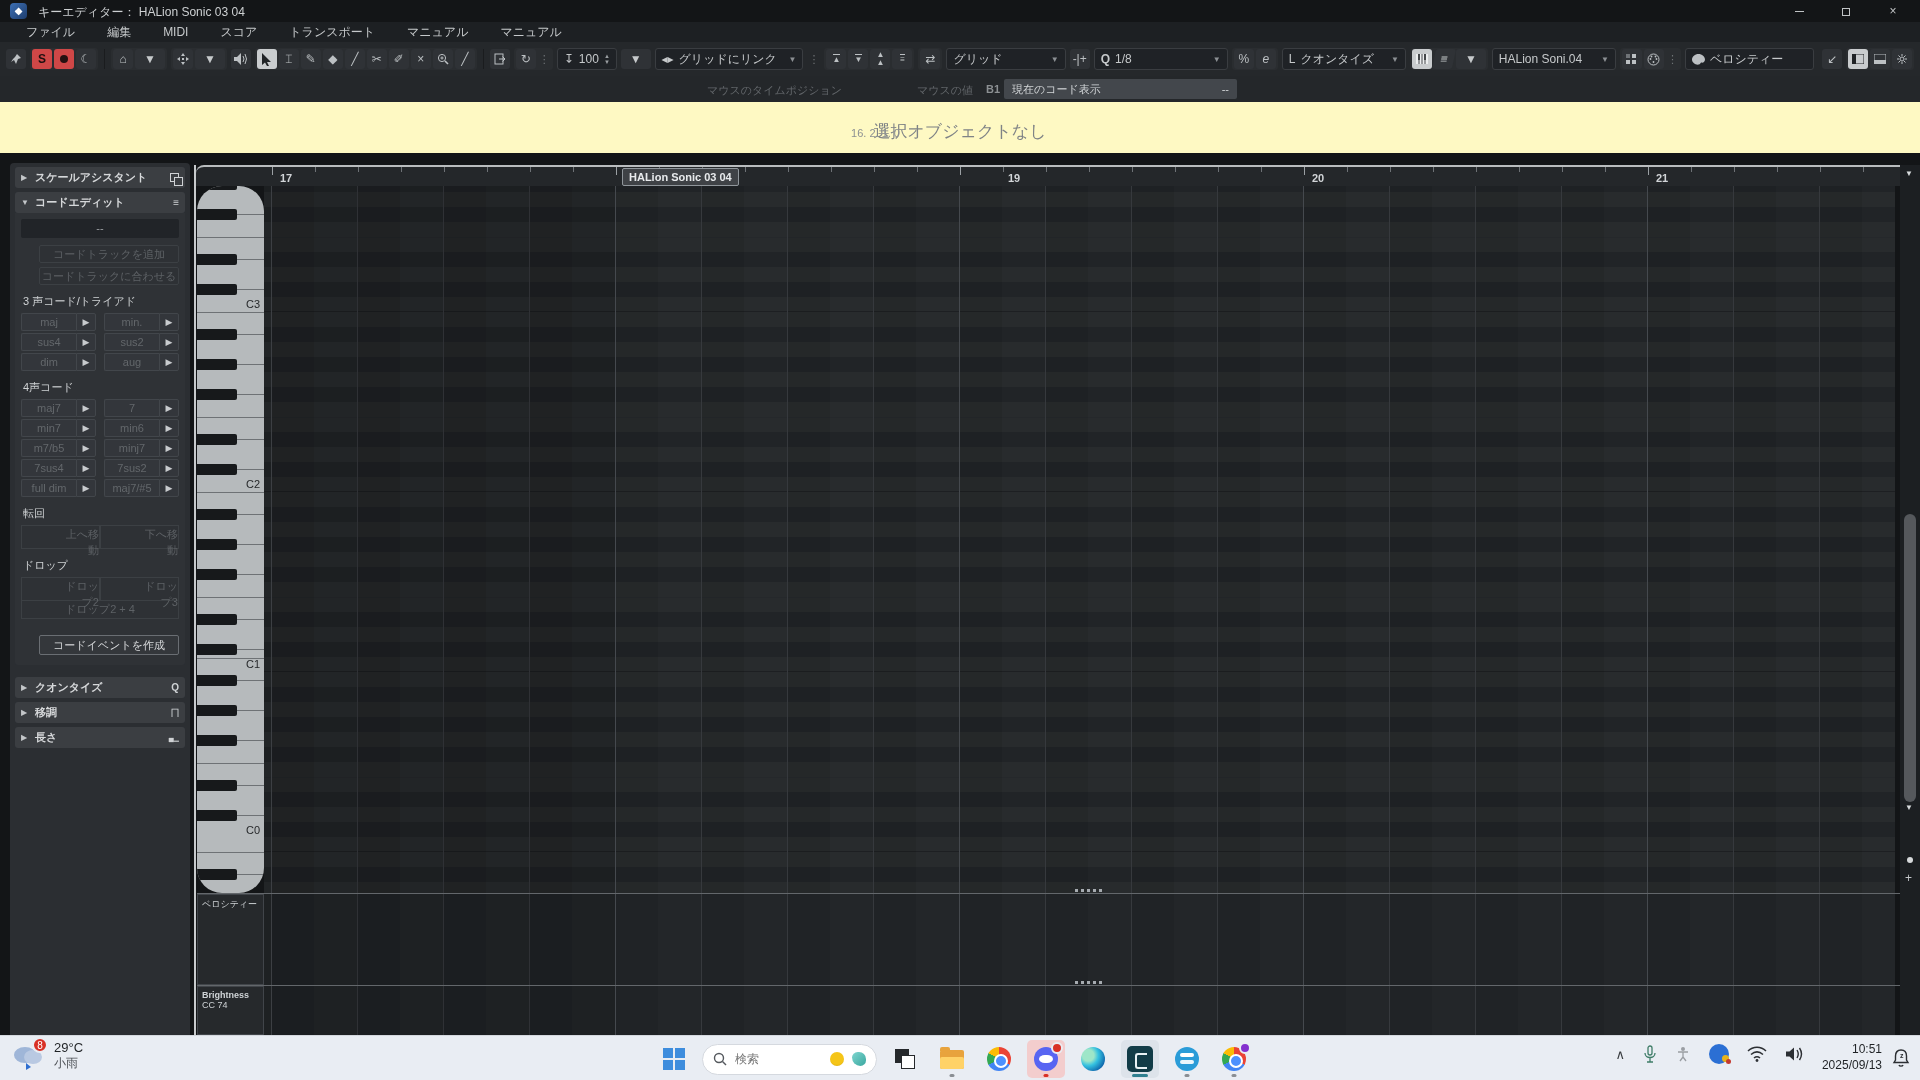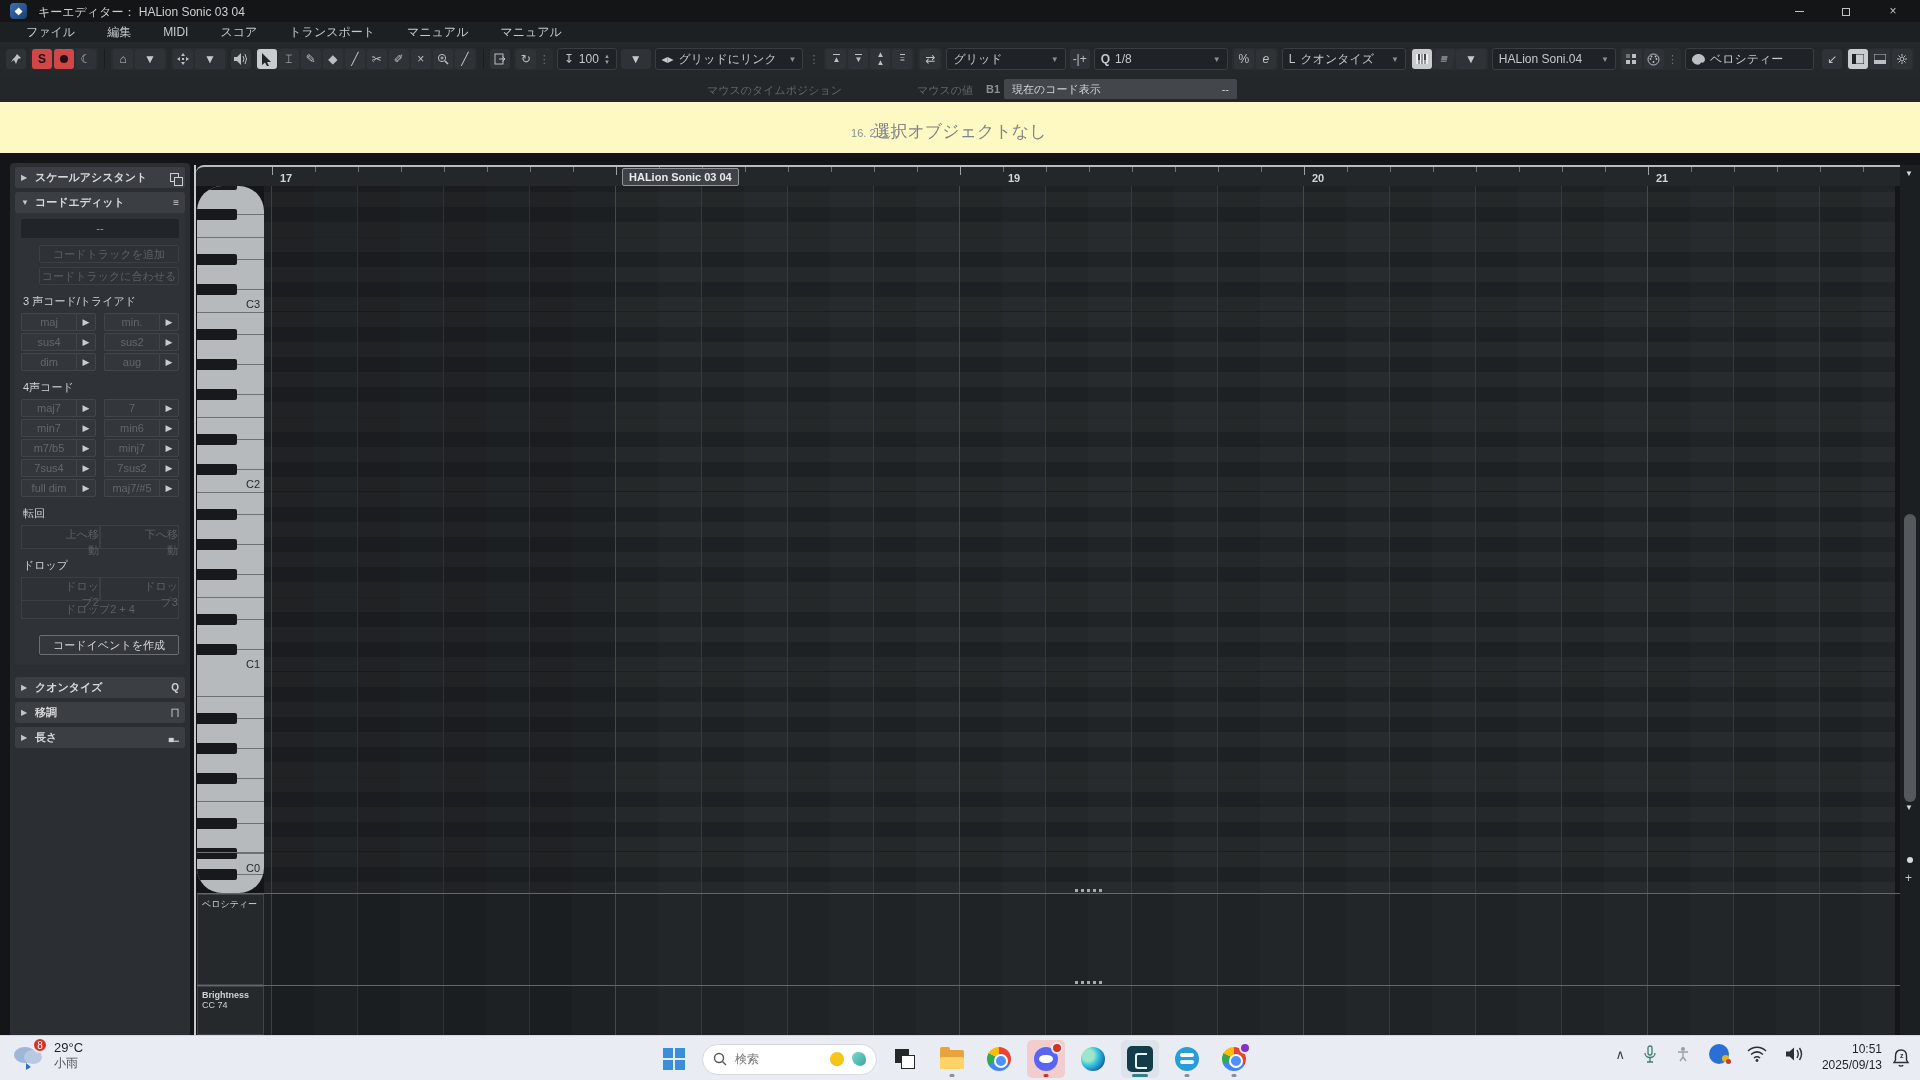--- a/index.html
+++ b/index.html
@@ -553,21 +553,21 @@
           <div class="blackkey" style="top: 47px;"></div>
           <div class="bkline" style="top: 52px;"></div>
           <div class="blackkey" style="top: 77px;"></div>
           <div class="bkline" style="top: 82px;"></div>
           <div class="blackkey" style="top: 122px;"></div>
           <div class="bkline" style="top: 127px;"></div>
           <div class="blackkey" style="top: 152px;"></div>
           <div class="bkline" style="top: 157px;"></div>
           <div class="clabel">C1</div>
         </div>
-        <div class="octave" style="top: 510px;">
+        <div class="octave" style="top: 472px;">
           <div class="wline" style="top: 0px;"></div>
           <div class="wline" style="top: 105px;"></div>
           <div class="blackkey" style="top: 17px;"></div>
           <div class="bkline" style="top: 22px;"></div>
           <div class="blackkey" style="top: 47px;"></div>
           <div class="bkline" style="top: 52px;"></div>
           <div class="blackkey" style="top: 77px;"></div>
           <div class="bkline" style="top: 82px;"></div>
           <div class="blackkey" style="top: 122px;"></div>
           <div class="bkline" style="top: 127px;"></div>

